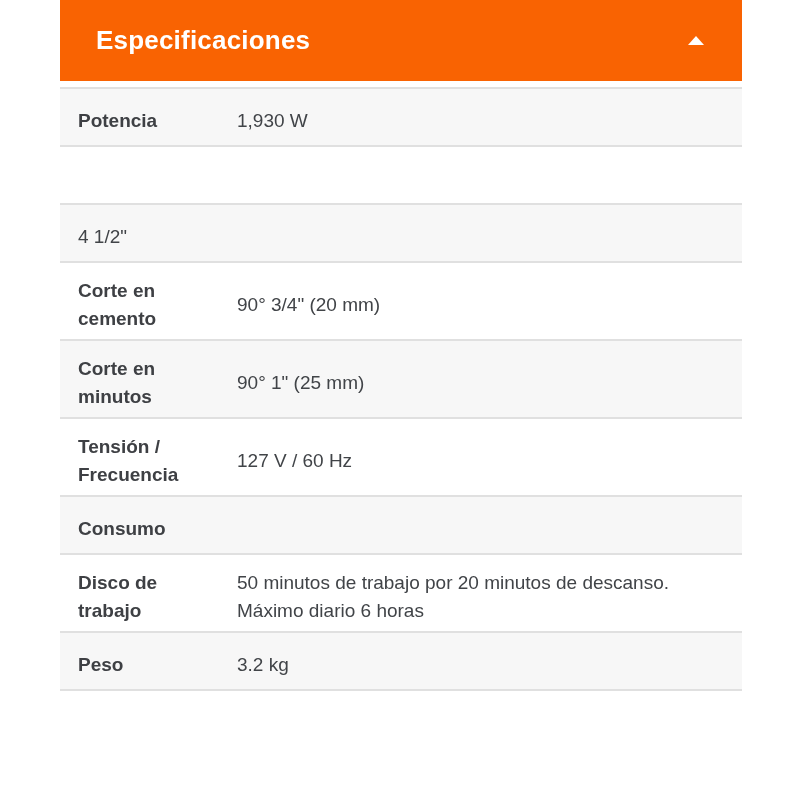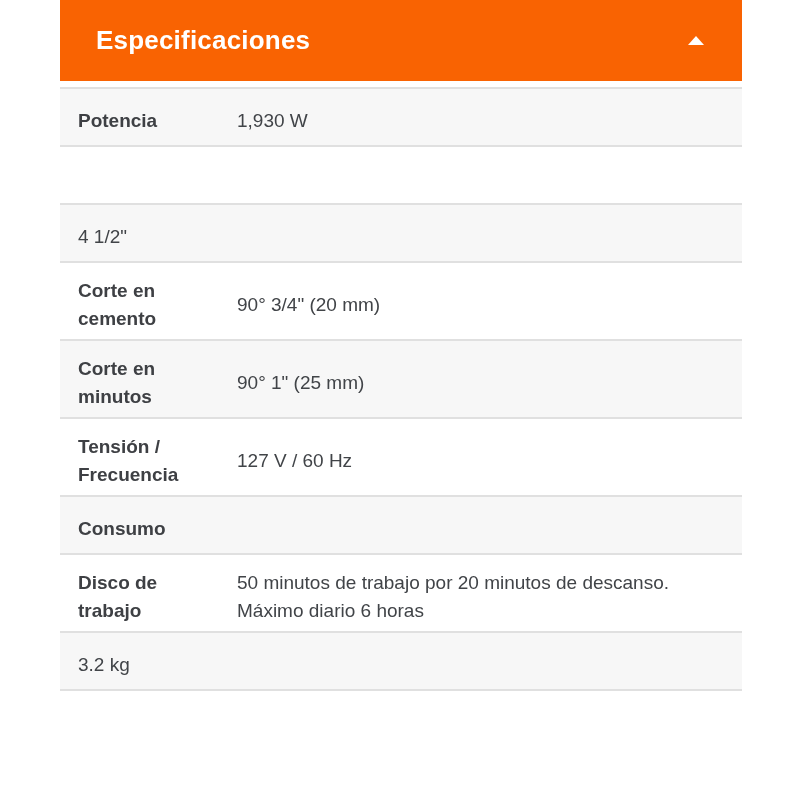--- a/index.html
+++ b/index.html
@@ -105,16 +105,17 @@
   <div class="spec-row">
     <div class="spec-label"><span>Consumo</span></div>
   </div>
 
   <div class="spec-row">
     <div class="spec-label"><span>Disco de trabajo</span></div>
     <div class="spec-value">50 minutos de trabajo por 20 minutos de descanso. Máximo diario 6 horas</div>
   </div>
 
   <div class="spec-row">
+    <div class="spec-label"><span>Peso</span></div>
     <div class="spec-value">3.2 kg</div>
   </div>
 </div>
 </div>
 
 </body></html>

